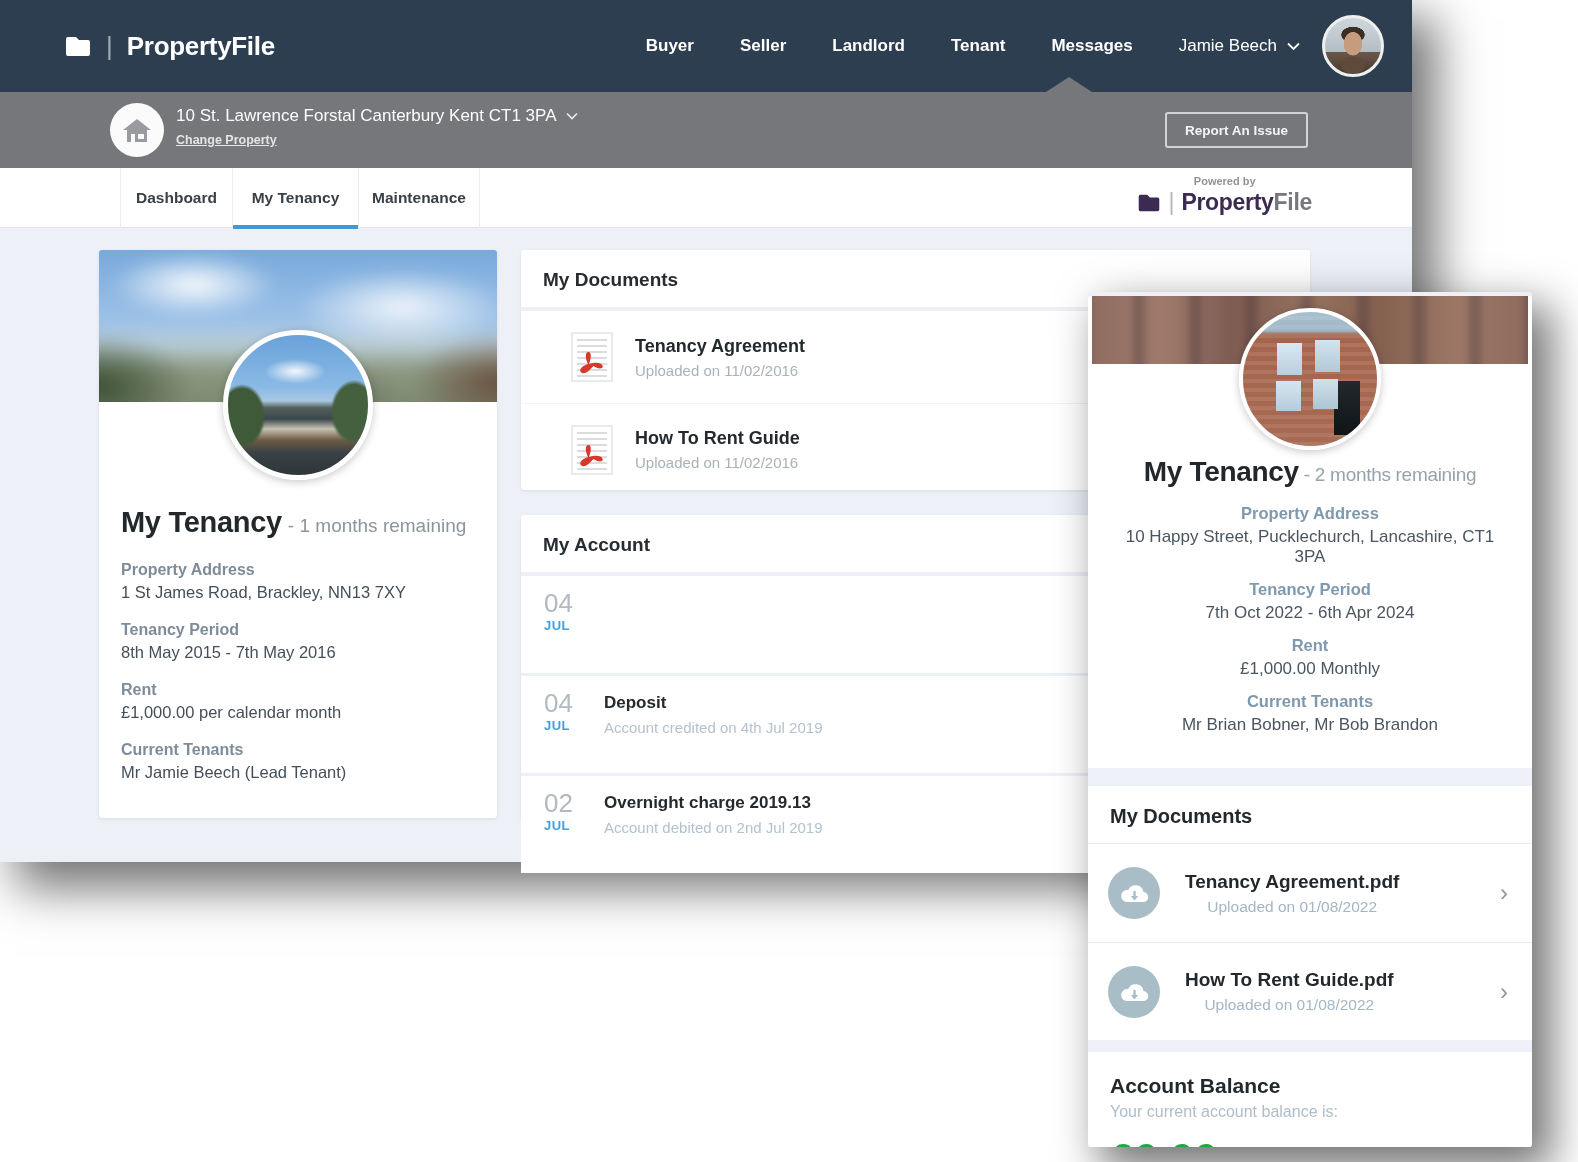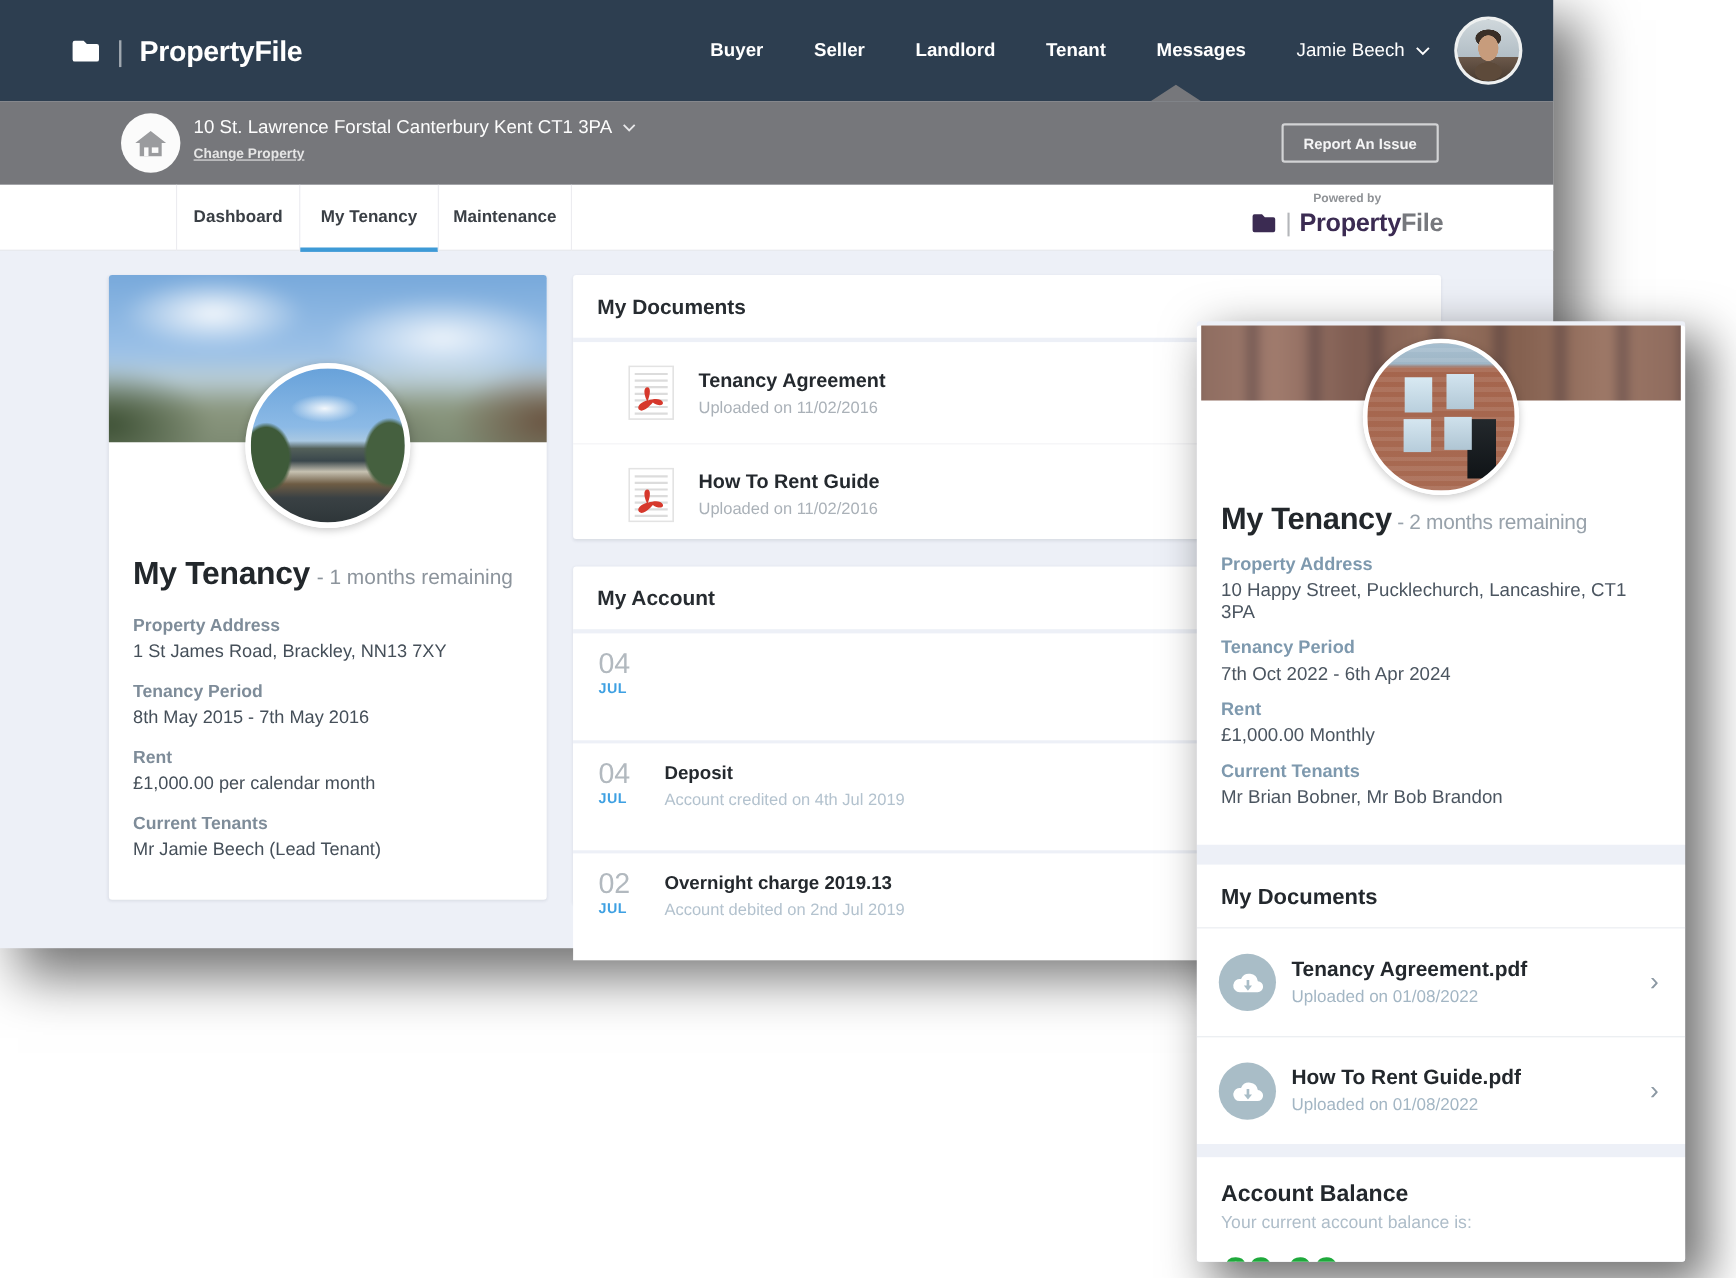--- a/index.html
+++ b/index.html
@@ -55,21 +55,21 @@
     color:#f4f4f5; font-size:13.5px; font-weight:600; font-family:inherit; cursor:pointer;
   }
 
   
   .tab-bar { position:absolute; left:0; top:168px; width:100%; height:60px; background:#fff; border-bottom:1px solid #e3e5ea; }
   .tabs { position:absolute; left:120px; top:0; height:60px; display:flex; }
   .tab {
     position:relative; height:60px; display:flex; align-items:center; justify-content:center;
     font-size:15.5px; font-weight:700; color:#3a3f45; border-left:1px solid #ececf0; cursor:pointer;
   }
-  .tab.t1 { width:112px;margin-left:40px; } .tab.t2 { width:126px; } .tab.t3 { width:122px; border-right:1px solid #ececf0; }
+  .tab.t1 { width:112px; } .tab.t2 { width:126px; } .tab.t3 { width:122px; border-right:1px solid #ececf0; }
   .tab.active::after { content:""; position:absolute; left:0; right:0; bottom:-1px; height:4px; background:#3e9ad6; }
   .powered { position:absolute; right:100px; top:7px; text-align:center; }
   .powered-label { font-size:11px; color:#8f9296; font-weight:600; }
   .powered-row { display:flex; align-items:center; gap:7px; margin-top:2px; }
   .powered-bar { color:#b4b6ba; font-size:23px; font-weight:300; }
   .powered-brand { font-size:23px; font-weight:700; letter-spacing:-.3px; }
   .powered-brand .p1 { color:#3b2b52; } .powered-brand .p2 { color:#76787d; }
 
   
   .card { position:absolute; background:#fff; border-radius:3px; box-shadow:0 1px 3px rgba(40,50,70,.10); }
@@ -146,31 +146,31 @@
     box-shadow:0 2px 8px rgba(0,0,0,.22);
     background:
       linear-gradient(#d8e9f2,#b9cfdd) 31% 30% / 25px 32px no-repeat,
       linear-gradient(#d2e4ef,#b2c8d6) 66% 27% / 25px 32px no-repeat,
       linear-gradient(#d5e6f0,#b6ccda) 30% 66% / 25px 30px no-repeat,
       linear-gradient(#cfe1ec,#afc5d3) 64% 64% / 25px 30px no-repeat,
       linear-gradient(#23282c,#101417) 84% 86% / 26px 54px no-repeat,
       repeating-linear-gradient(0deg, rgba(255,255,255,.09) 0 4px, transparent 4px 9px),
       linear-gradient(180deg, #a7bfd0 0%, #9fb6c6 14%, #a5654d 17%, #a86a52 100%);
   }
-  .panel1-body { padding:92px 22px 0; }
+  .panel1-body { padding:92px 22px 0;text-align:center; }
   .card-title2 { font-size:28px; font-weight:800; color:#22272b; letter-spacing:-.3px; }
   .card-title2 .remaining { font-size:19px; font-weight:400; color:#98a2ab; margin-left:5px; }
   .fields2 { margin-top:16px; }
   .field2 { margin-bottom:13px; }
   .field2 .label { font-size:16.5px; font-weight:600; color:#7e99ae; }
   .field2 .value { font-size:17px; color:#4b5560; margin-top:4px; }
 
   .panel2 { background:#fff; margin-top:18px; }
   .panel2 .hdr { padding:19px 22px 15px; font-size:20px; font-weight:800; color:#23282d; border-bottom:1px solid #e8ebef; }
-  .sdoc-row { display:flex; align-items:center; gap:14px; padding:18px 20px; height:98px; }
+  .sdoc-row { display:flex; align-items:center; gap:25px; padding:18px 20px; height:98px;text-align:center; }
   .sdoc-row + .sdoc-row { border-top:1px solid #e8ebef; }
   .cloud-badge { width:52px; height:52px; border-radius:50%; background:#a9bdc7; display:flex; align-items:center; justify-content:center; flex:0 0 52px; }
   .sdoc-name { font-size:19px; font-weight:800; color:#23282d; }
   .sdoc-meta { font-size:15.5px; color:#a3b6c4; margin-top:5px; }
   .sdoc-chevron { margin-left:auto; color:#8b98a3; font-size:24px; line-height:1; padding-right:4px; cursor:pointer; }
 
   .panel3 { background:#fff; margin-top:12px; padding:22px 22px; height:160px; }
   .bal-title { font-size:21px; font-weight:800; color:#23282d; }
   .bal-sub { font-size:16px; color:#aebdc9; margin-top:5px; }
   .bal-amount { font-size:44px; font-weight:700; color:#1fa93c; margin-top:14px; letter-spacing:-.5px; }

